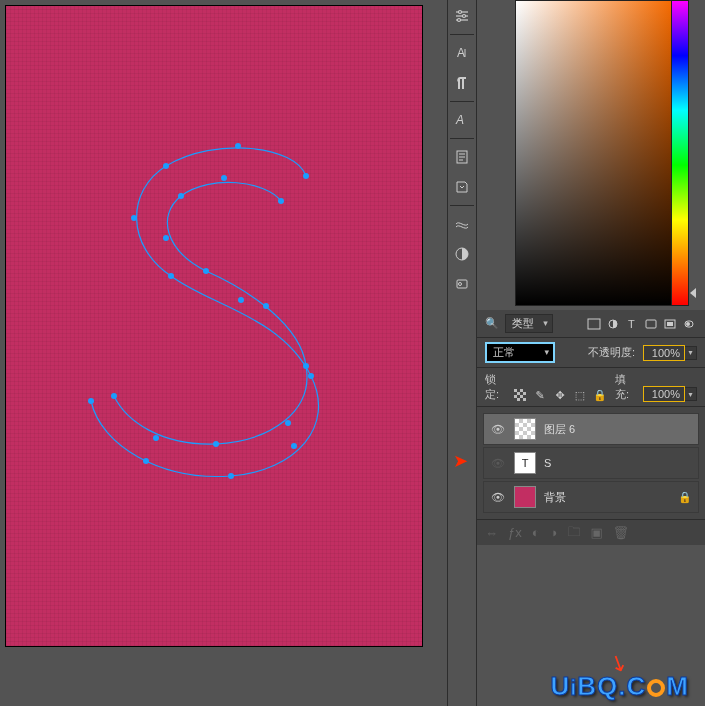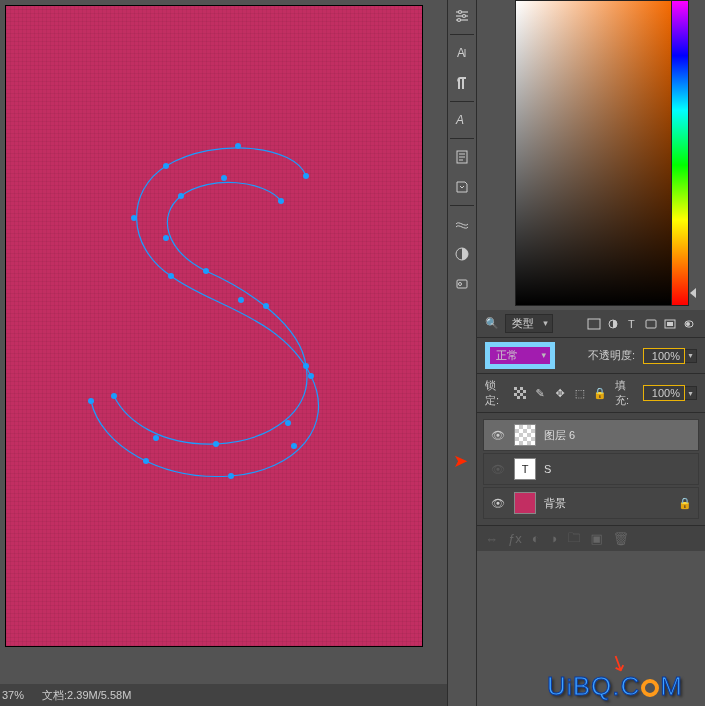--- a/index.html
+++ b/index.html
@@ -24,40 +24,40 @@
   .tab.active { background: #535353; color: #ddd; }
   .tabs .flyout { margin-left: auto; padding: 0 8px; color: #aaa; cursor: pointer; }
   .opts { background: #454545; padding: 4px 8px; display: flex; align-items: center; gap: 6px; font-size: 11px; color: #ccc; border-bottom: 1px solid #2c2c2c; }
   .search-icon { color: #ccc; }
   .filter-sel { background: #3a3a3a; border: 1px solid #2c2c2c; color: #ddd; font-size: 11px; padding: 1px 18px 1px 6px; position: relative; cursor: pointer; }
   .chev { position: absolute; right: 4px; top: 3px; font-size: 9px; color: #bbb; }
   .pill-icons { display: flex; gap: 3px; margin-left: auto; }
   .pill { width: 16px; height: 14px; color: #ccc; display: flex; align-items: center; justify-content: center; cursor: pointer; }
   .pill svg { display: block; }
   .row2 { background: #454545; padding: 4px 8px; display: flex; align-items: center; gap: 8px; font-size: 11px; color: #ccc; border-bottom: 1px solid #2c2c2c; }
-  .sel { background: #a21caf; border: 5px solid #7dd3fc; padding: 1px 6px; width: 70px; cursor: pointer; position: relative; }
+  .sel { background: #000000; border: 2px solid #7dd3fc; padding: 1px 6px; width: 70px; cursor: pointer; position: relative; }
   .sel .chev { right: 4px; }
   .pct { background: #3a3a3a; border: 1px solid #eab308; padding: 1px 4px; width: 42px; text-align: right; cursor: text; }
   .pctwrap { display: flex; align-items: center; }
   .pctwrap .cbox { width: 12px; height: 14px; background: #3a3a3a; border: 1px solid #2c2c2c; border-left: none; display:flex; align-items:center; justify-content:center; font-size:8px; color:#bbb; cursor:pointer; }
-  .lockrow { background: #454545; padding: 4px 8px; display: flex; align-items: center; gap: 8px; font-size: 11px; color: #ccc; border-bottom: 1px solid #2c2c2c; }
+  .lockrow { background: #454545; padding: 4px 8px; display: flex; align-items: flex-end; gap: 8px; font-size: 11px; color: #ccc; border-bottom: 1px solid #2c2c2c; }
   .lockicons { display: flex; gap: 6px; color: #ccc; }
   .lockicons span { width: 14px; height: 14px; display: flex; align-items: center; justify-content: center; cursor: pointer; }
   .layers { background: #454545; flex: 1; padding: 6px 6px; display: flex; flex-direction: column; gap: 2px; }
   .layer { display: flex; align-items: center; height: 32px; background: #454545; border: 1px solid #3a3a3a; padding: 0 6px; gap: 8px; font-size: 11px; color: #ddd; }
   .layer.selected { background: #6a6a6a; }
   .eye { width: 16px; height: 16px; color: #ccc; cursor: pointer; display: flex; align-items: center; justify-content: center; }
   .thumb { width: 22px; height: 22px; border: 1px solid #888; background: #fff; display: flex; align-items: center; justify-content: center; font-size: 11px; color: #222; }
   .thumb.checker { background: repeating-conic-gradient(#ccc 0 25%, #fff 0 50%) 0 0/8px 8px; }
   .thumb.bg { background: #c22e62; }
   .lname { flex: 1; cursor: text; }
   .lockicon { color: #ccc; }
   .bottom-bar { height: 26px; background: #424242; border-top: 1px solid #2c2c2c; display: flex; align-items: center; gap: 10px; padding: 0 8px; color: #666; font-size: 13px; }
   .bottom-bar span { cursor: pointer; }
-  .watermark { position: absolute; right: 22px; bottom: 4px; font-family: Arial, sans-serif; font-weight: normal; font-size: 26px; letter-spacing: 1px; pointer-events: none; }
+  .watermark { position: absolute; right: 16px; bottom: 4px; font-family: Arial, sans-serif; font-weight: bold; font-size: 26px; letter-spacing: 1px; pointer-events: none; }
   .watermark .o { display:inline-block; width:18px; height:18px; border:4px solid; border-radius:50%; vertical-align:-2px; margin:0 1px; }
   .stroketxt { -webkit-text-stroke: 1px #0a3a9e; color: #3ea3ff; text-shadow: 2px 2px 3px rgba(0,0,0,0.6); }
   .wm-arrow { position: absolute; right: 78px; bottom: 30px; color: #ff3a1a; font-size: 22px; transform: rotate(25deg); pointer-events:none; }
   svg .node { fill: #1a9dff; }
 </style>
 </head>
 <body>
 
 <div class="app">
   <div class="canvas-area">
@@ -82,24 +82,20 @@
         <circle class="node" cx="160" cy="232" r="3"></circle>
           <circle class="node" cx="200" cy="265" r="3"></circle>
           <circle class="node" cx="260" cy="300" r="3"></circle>
         <circle class="node" cx="300" cy="360" r="3"></circle>
           <circle class="node" cx="282" cy="417" r="3"></circle>
           <circle class="node" cx="210" cy="438" r="3"></circle>
         <circle class="node" cx="150" cy="432" r="3"></circle>
           <circle class="node" cx="108" cy="390" r="3"></circle>
       </svg>
     </div>
-    <div class="statusbar">
-      <span>37%</span>
-      <span>文档:2.39M/5.58M</span>
-    </div>
   </div>
 
   <div class="toolcol">
     <div class="tool">
         <svg width="16" height="16" viewBox="0 0 16 16">
           <g stroke="#ccc" stroke-width="1.2" fill="none">
             <line x1="2" y1="4" x2="14" y2="4"></line>
             <line x1="2" y1="8" x2="14" y2="8"></line>
             <line x1="2" y1="12" x2="14" y2="12"></line>
             <circle cx="6" cy="4" r="1.5" fill="#535353"></circle>

